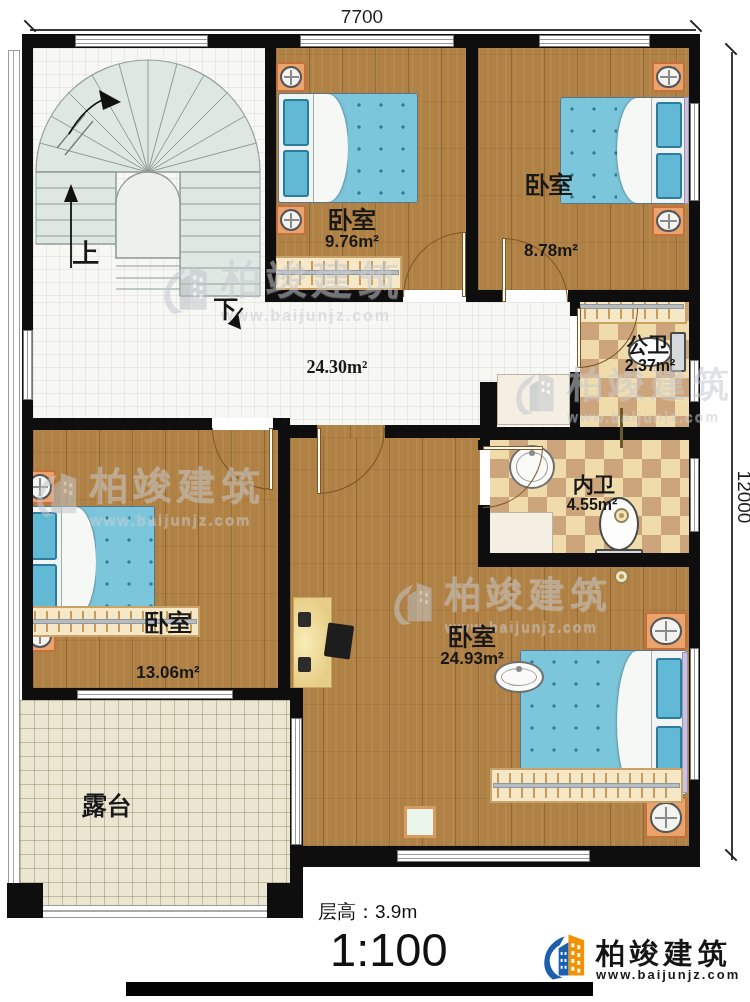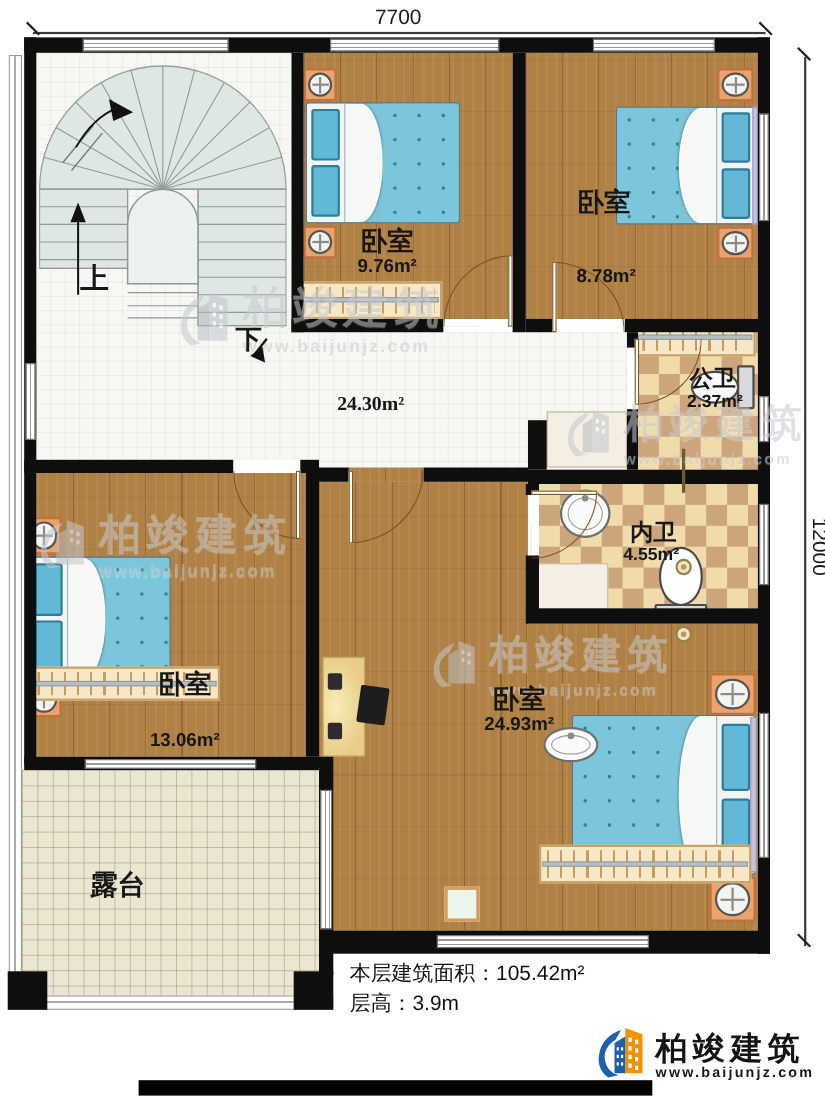--- a/index.html
+++ b/index.html
@@ -388,26 +388,24 @@
       <rect x="29" y="21" width="3" height="4"></rect>
           <rect x="35" y="23" width="3" height="4"></rect>
         </g>
     </svg>
     <div>
       <div class="wm-name" style="font-size:36px;">柏竣建筑</div>
       <div class="wm-url" style="font-size:14px;">www.baijunjz.com</div>
     </div>
   </div>
 
-  <div class="abs ftxt" style="left:318px;top:872px;font-size:19px;">
-    <span>本层建筑面积：</span><span>105.42m²</span>
-  </div>
   <div class="abs ftxt" style="left:318px;top:899px;font-size:19px;">
     <span>层高：</span><span>3.9m</span>
   </div>
+  <div class="abs ftxt" style="left:330px;top:922px;font-size:47px;">1:100</div>
   <div class="abs bar" style="left:126px;top:982px;width:467px;height:14px;"></div>
   <svg class="abs" style="left:543px;top:930px;z-index:46;" width="47" height="52" viewBox="0 0 48 52">
     <path d="M10,50 C2,44 0,36 2,27 C4,17 12,9 22,6 L17,15 C10,19 6,26 7,33 C8,41 13,46 20,48 Z" fill="#1c5fae"></path>
     <path d="M26,4 L42,10 V46 H26 Z" fill="#f39200"></path>
     <path d="M16,18 L26,12 V46 H16 Z" fill="#1c5fae"></path>
     <g fill="#ffffff">
       <rect x="29" y="13" width="3" height="4"></rect>
         <rect x="35" y="15" width="3" height="4"></rect>
       <rect x="29" y="21" width="3" height="4"></rect>
         <rect x="35" y="23" width="3" height="4"></rect>

